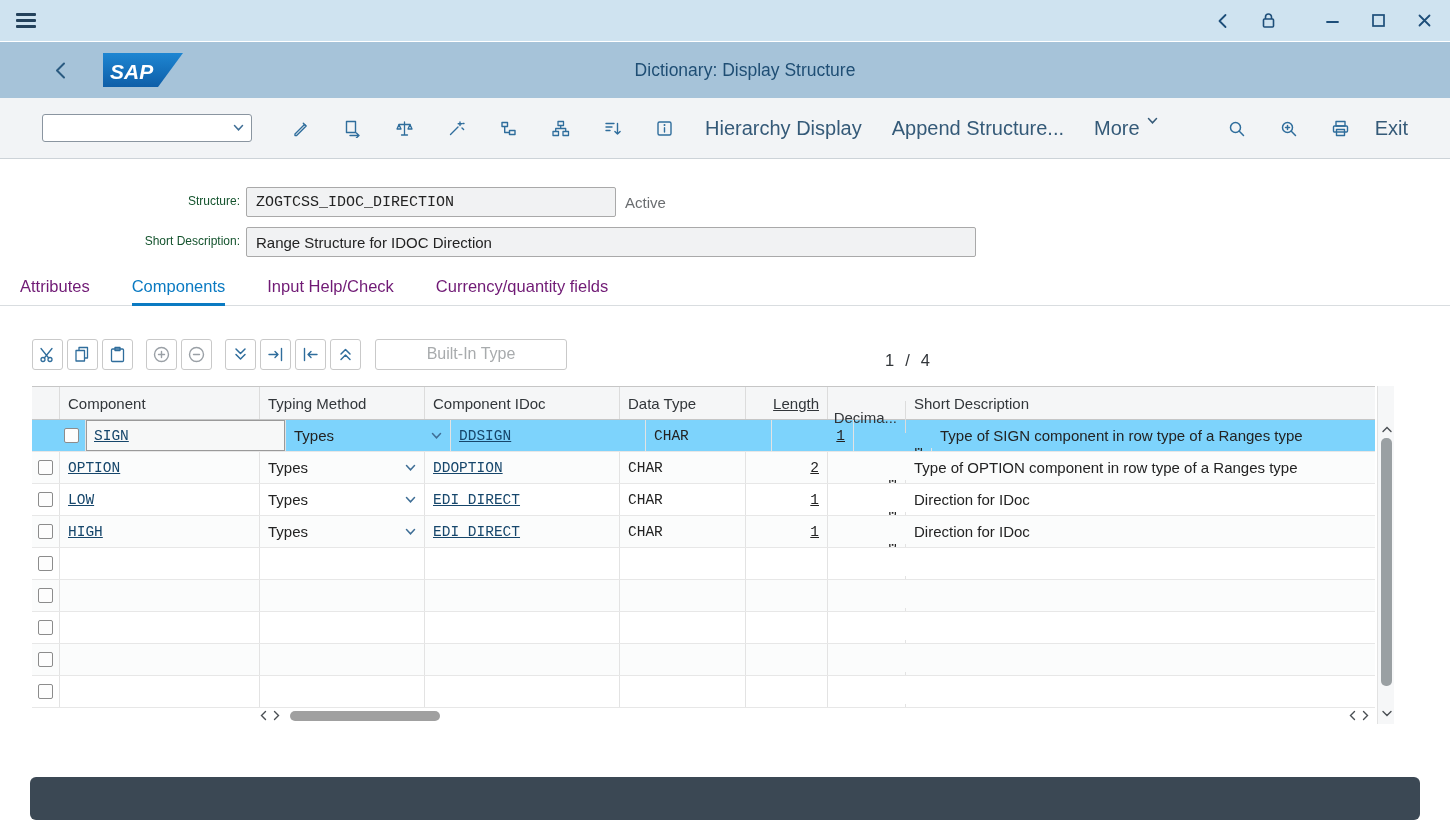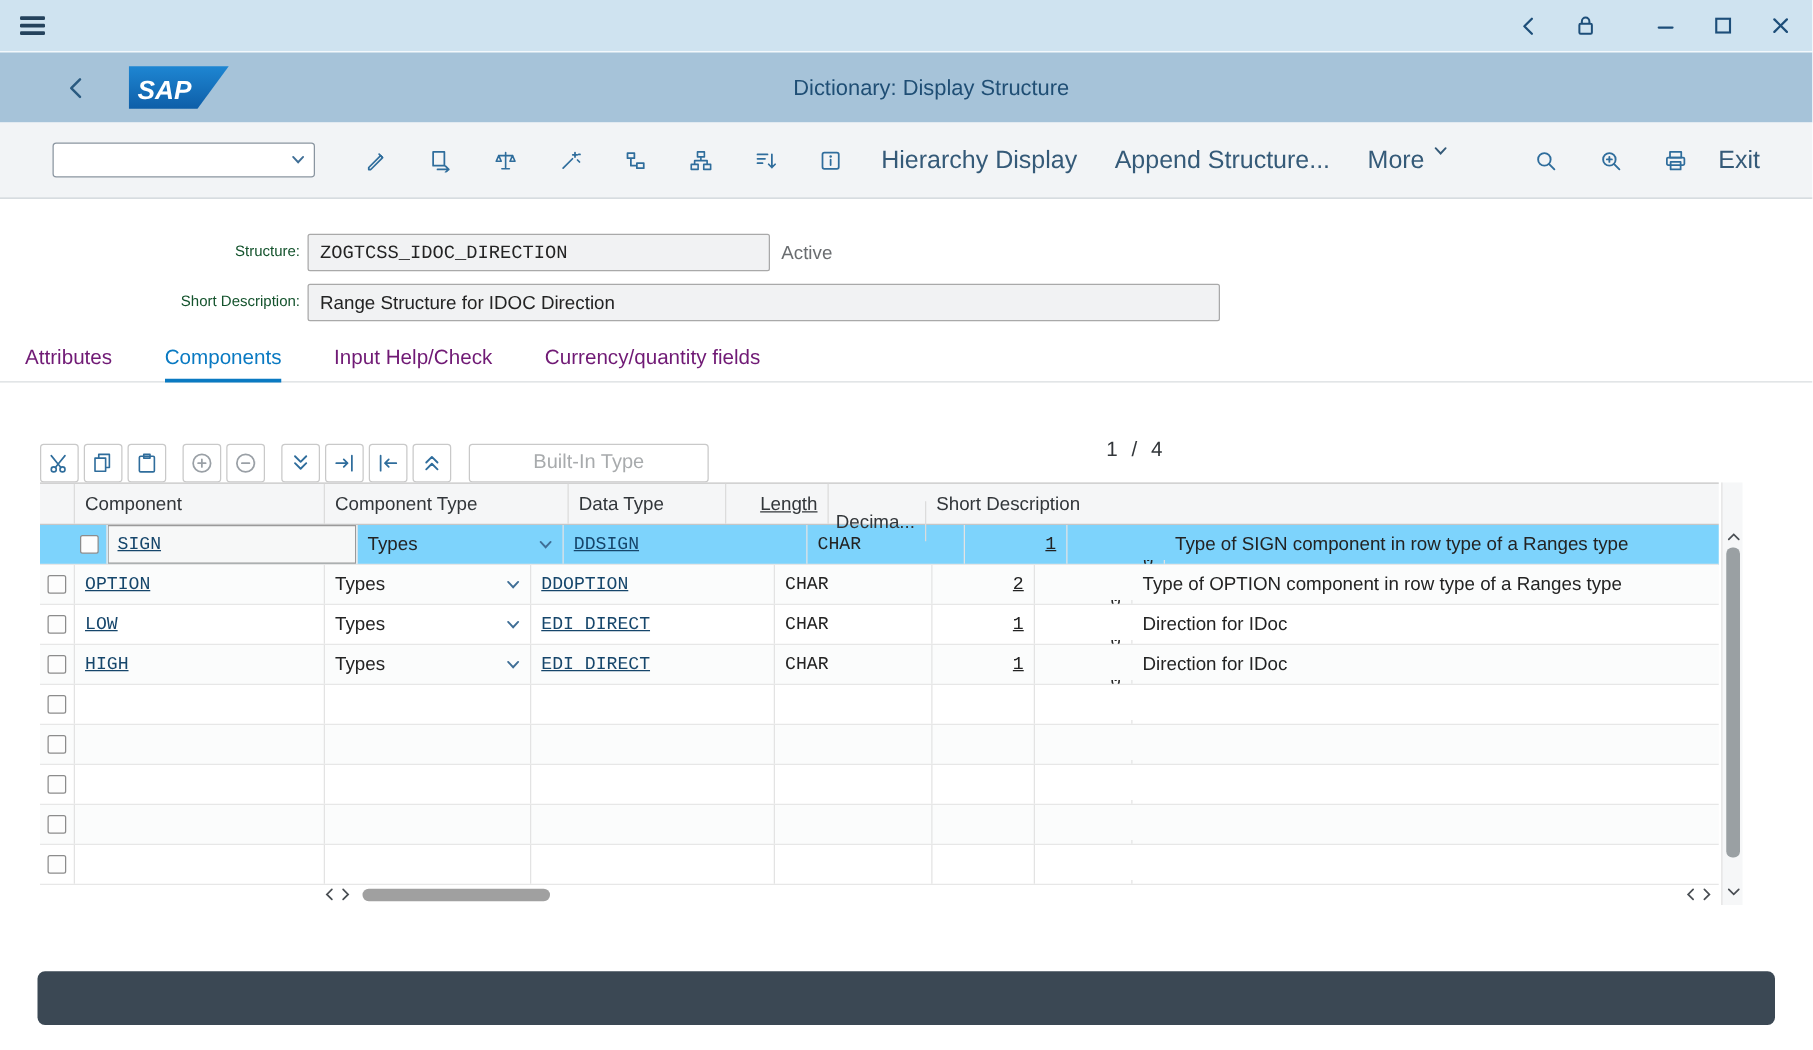--- a/index.html
+++ b/index.html
@@ -51,21 +51,21 @@
   
   .tabs { position:absolute; top:267px; left:0; width:1450px; height:39px;
           border-bottom:1px solid #d9dde0; display:flex; padding-left:20px; gap:42px; }
   .tab { font-size:16.5px; color:#701a75; display:flex; align-items:center;
          height:100%; position:relative; white-space:nowrap; }
   .tab.active { color:#0a7ac2; }
   .tab.active::after { content:""; position:absolute; bottom:-1px; left:0; right:0;
                        height:3px; background:#0a7ac2; }
 
   
-  .gridbar { position:absolute; top:354px; left:32px; height:32px;
+  .gridbar { position:absolute; top:338px; left:32px; height:32px;
              display:flex; align-items:center; }
   .gbtn { width:31px; height:31px; border:1px solid #c9c9c9; border-radius:3px;
           background:#ffffff; display:flex; align-items:center; justify-content:center;
           margin-right:4px; }
   .ggap { width:9px; }
   .builtin { height:31px; width:192px; border:1px solid #c9c9c9; border-radius:3px;
              background:#ffffff; color:#a8abad; font-size:16px; display:flex;
              align-items:center; justify-content:center; margin-left:10px; }
   .pager { position:absolute; top:351px; left:885px; font-size:16.5px; color:#32363a;
            display:flex; gap:11px; }
@@ -373,21 +373,22 @@
 <div class="pager">
   <span>1</span>
   <span>/</span>
   <span>4</span>
 </div>
 
 <div class="table">
   <div class="thead">
     <div class="c-sel"></div>
     <div class="c-comp">Component</div>
-    <div class="c-ctyp">Component Type</div>
+    <div class="c-typ">Typing Method</div>
+    <div class="c-ctyp">Component IDoc</div>
     <div class="c-dtyp">Data Type</div>
     <div class="c-len">Length</div>
     <div class="c-dec">Decima...</div>
     <div class="c-desc">Short Description</div>
   </div>
 
   <div class="trow lead">
     <div class="c-sel">
         <span class="cb"></span>
       </div>

